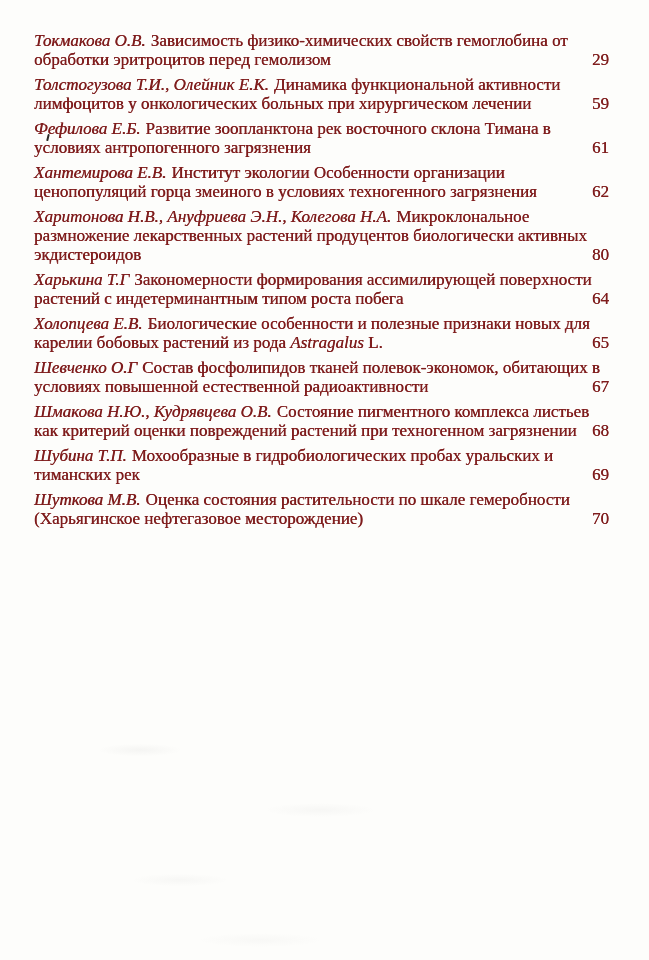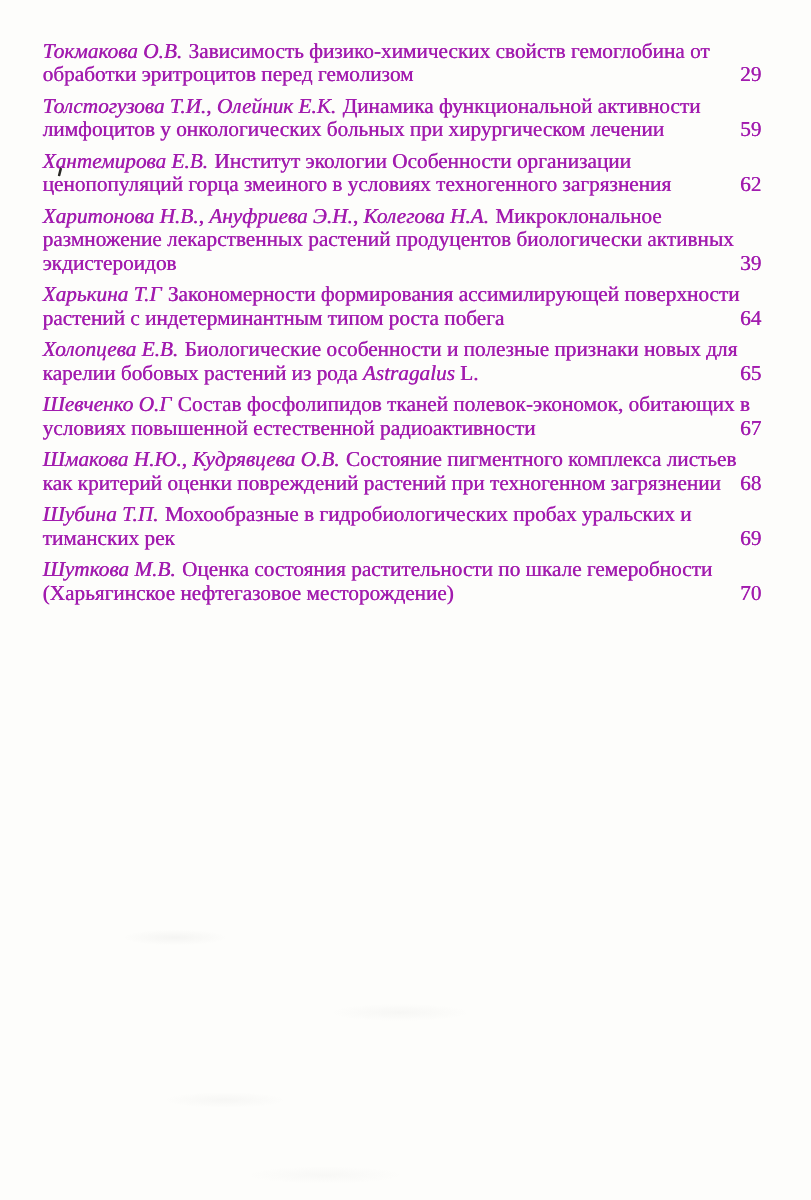--- a/index.html
+++ b/index.html
@@ -10,21 +10,21 @@
   .scan-page {
     position: relative;
     width: 649px;
     height: 960px;
     box-sizing: border-box;
     background: #fdfdfb;
     padding: 31px 40px 0 34px;
     font-family: "Liberation Serif", "DejaVu Serif", serif;
     font-size: 17px;
     line-height: 19px;
-    color: #a21caf;
+    color: #7f1d1d;
     text-shadow: 0.35px 0 0 currentColor; 
     overflow: hidden;
   }
   
   .scan-page::after {
     content: "";
     position: absolute;
     left: 0; top: 620px; right: 0; bottom: 0;
     background:
       radial-gradient(60px 9px at 140px 130px, rgba(90,90,90,0.05), transparent 70%),
@@ -71,24 +71,25 @@
 </head>
 <body>
 
 <div class="scan-page">
   <div class="toc-entries">
   <p class="toc-entry"><span class="entry-authors">Токмакова О.В.</span><span class="entry-title">Зависимость физико-химических свойств гемоглобина от обработки эритроцитов перед гемолизом</span><span class="page-number">29</span></p>
 
   <p class="toc-entry"><span class="entry-authors">Толстогузова Т.И., Олейник Е.К.</span><span class="entry-title">Динамика функциональной активности лимфоцитов у онкологических больных при хирургическом лечении</span><span class="page-number">59</span></p>
 
 
+  <p class="toc-entry"><span class="entry-authors">Фефилова Е.Б.</span><span class="entry-title">Развитие зоопланктона рек восточного склона Тимана в условиях антропогенного загрязнения</span><span class="page-number">61</span></p>
 
   <p class="toc-entry"><span class="entry-authors">Хантемирова Е.В.</span><span class="entry-title">Институт экологии Особенности организации ценопопуляций горца змеиного в условиях техногенного загрязнения</span><span class="page-number">62</span></p>
 
-  <p class="toc-entry"><span class="entry-authors">Харитонова Н.В., Ануфриева Э.Н., Колегова Н.А.</span><span class="entry-title">Микроклональное размножение лекарственных растений продуцентов биологически активных экдистероидов</span><span class="page-number">39</span></p>
+  <p class="toc-entry"><span class="entry-authors">Харитонова Н.В., Ануфриева Э.Н., Колегова Н.А.</span><span class="entry-title">Микроклональное размножение лекарственных растений продуцентов биологически активных экдистероидов</span><span class="page-number">80</span></p>
 
   <p class="toc-entry"><span class="entry-authors">Харькина Т.Г</span><span class="entry-title">Закономерности формирования ассимилирующей поверхности растений с индетерминантным типом роста побега</span><span class="page-number">64</span></p>
 
   <p class="toc-entry"><span class="entry-authors">Холопцева Е.В.</span><span class="entry-title">Биологические особенности и полезные признаки новых для карелии бобовых растений из рода </span><span class="entry-title-latin">Astragalus</span><span class="entry-title-suffix"> L.</span><span class="page-number">65</span></p>
 
 
   <p class="toc-entry"><span class="entry-authors">Шевченко О.Г</span><span class="entry-title">Состав фосфолипидов тканей полевок-экономок, обитающих в условиях повышенной естественной радиоактивности</span><span class="page-number">67</span></p>
 
   <p class="toc-entry"><span class="entry-authors">Шмакова Н.Ю., Кудрявцева О.В.</span><span class="entry-title">Состояние пигментного комплекса листьев как критерий оценки повреждений растений при техногенном загрязнении</span><span class="page-number">68</span></p>
 

